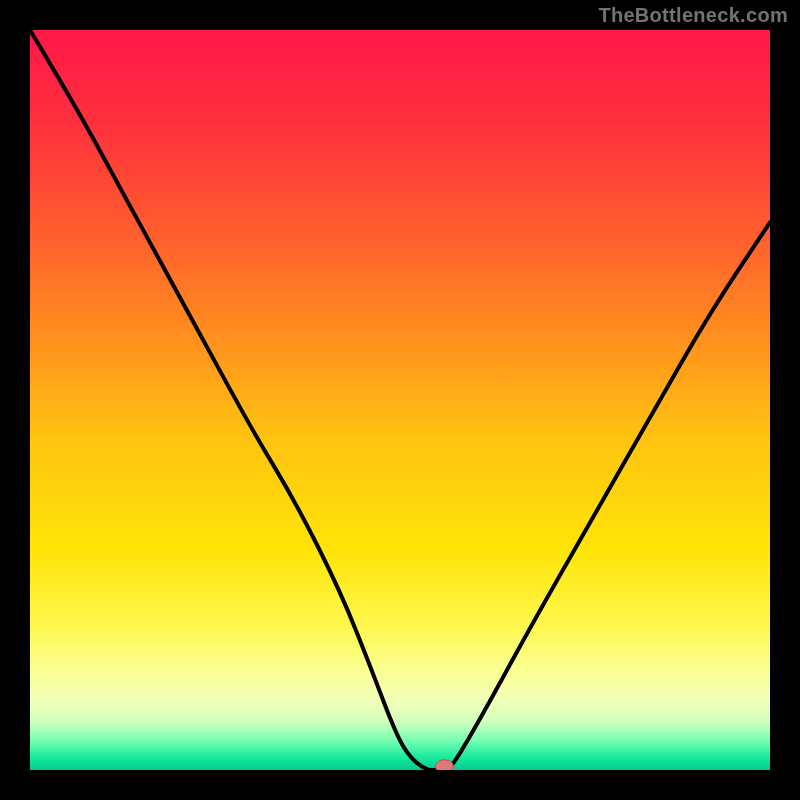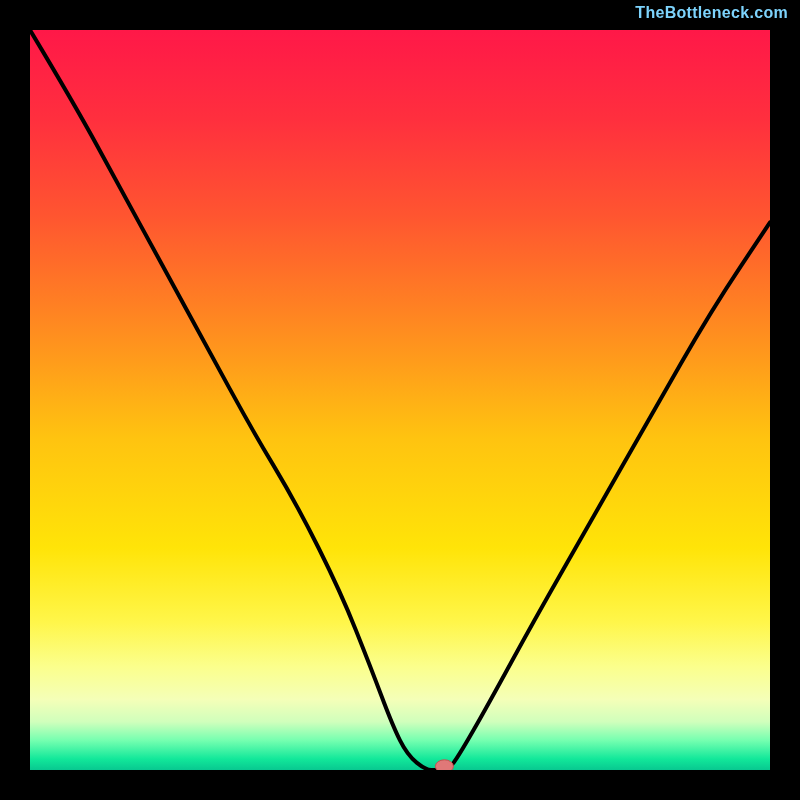--- a/index.html
+++ b/index.html
@@ -16,22 +16,22 @@
     top: 0;
     left: 0;
     width: 800px;
     height: 800px;
     background: #000;
   }
   .watermark {
     position: absolute;
     top: 4px;
     right: 12px;
-    color: #7dd3fc;
-    font-size: 16px;
+    color: #737373;
+    font-size: 20px;
     font-weight: 600;
     letter-spacing: 0.3px;
     user-select: none;
   }
   svg {
     position: absolute;
     top: 0;
     left: 0;
   }
 </style>

